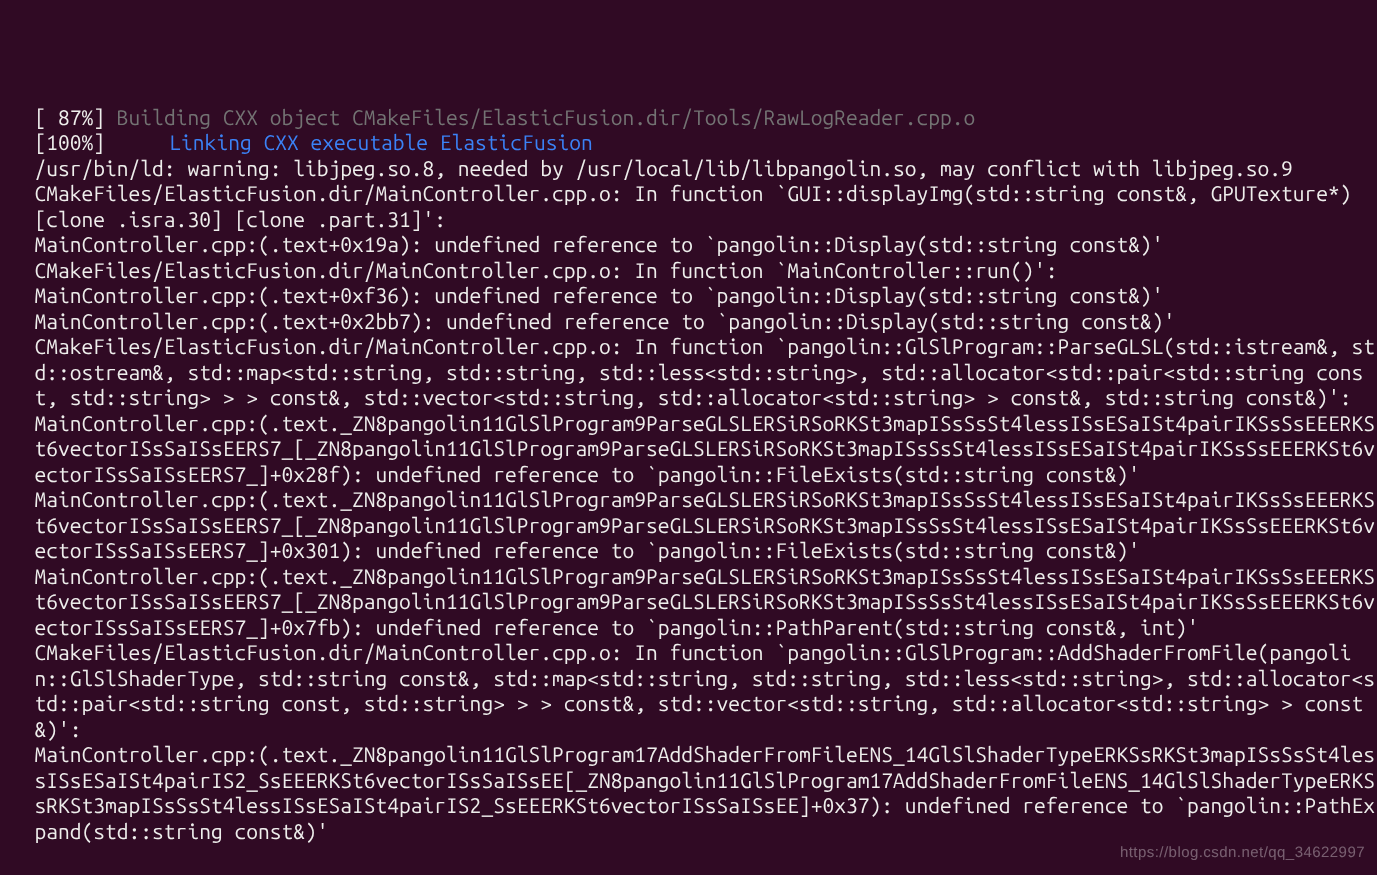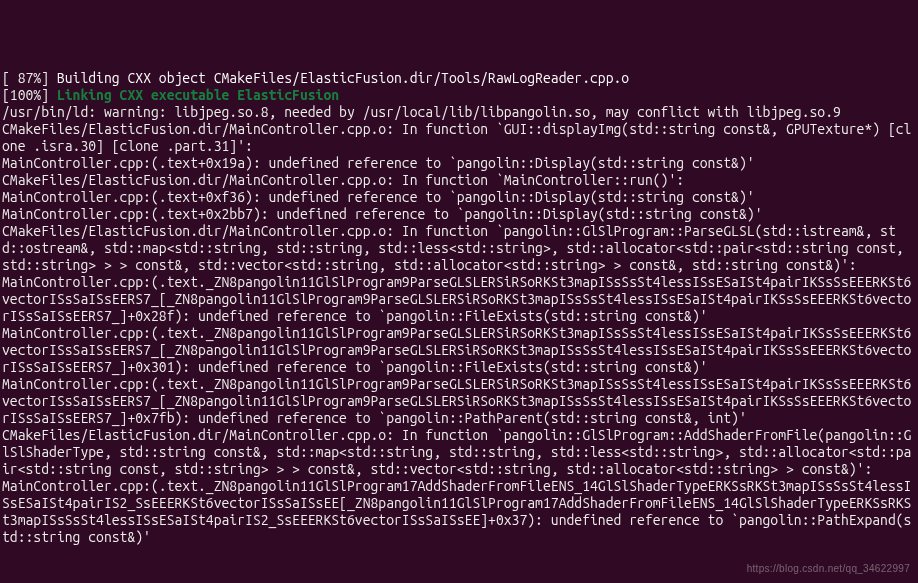--- a/index.html
+++ b/index.html
@@ -10,23 +10,23 @@
       overflow: hidden;
       font-family: "Ubuntu Mono", "DejaVu Sans Mono", monospace;
       font-size: 14px;
       line-height: 17px;
       color: #ffffff;
       padding: 2px 0 0 2px;
       white-space: pre-wrap;
       word-break: break-all;
     }
     .line { display: block; }
-    .green { color: #ffffff; }
-    .bright-green { color: #15803d; font-weight: bold; }
-    .white { color: #eeeeec; }
+    .green { color: #737373; }
+    .bright-green { color: #3b82f6; font-weight: normal; margin-left: 35px; }
+    .white { color: #eeeeec; margin-left: 21px; }
     .watermark {
       position: absolute;
       right: 8px;
       bottom: 6px;
       color: rgba(255,255,255,0.35);
       font-size: 10px;
       font-family: sans-serif;
       letter-spacing: 0.3px;
     }
   </style>

